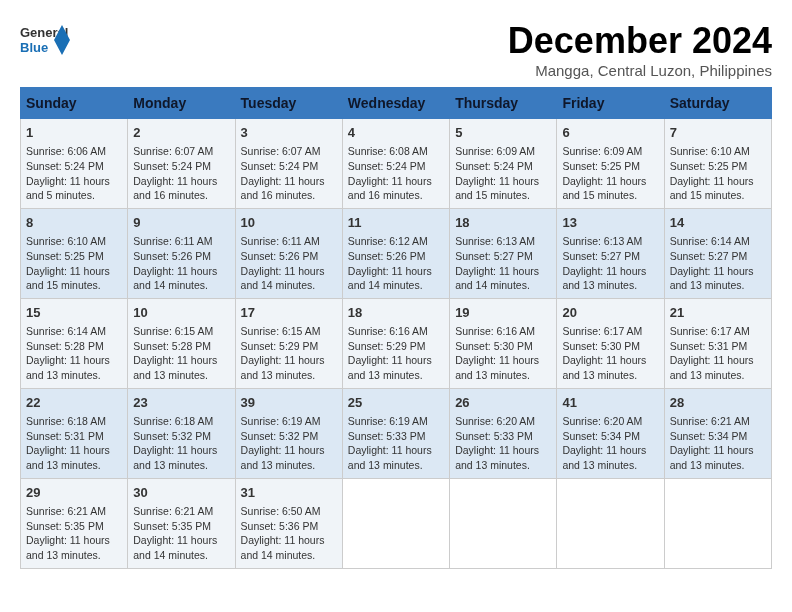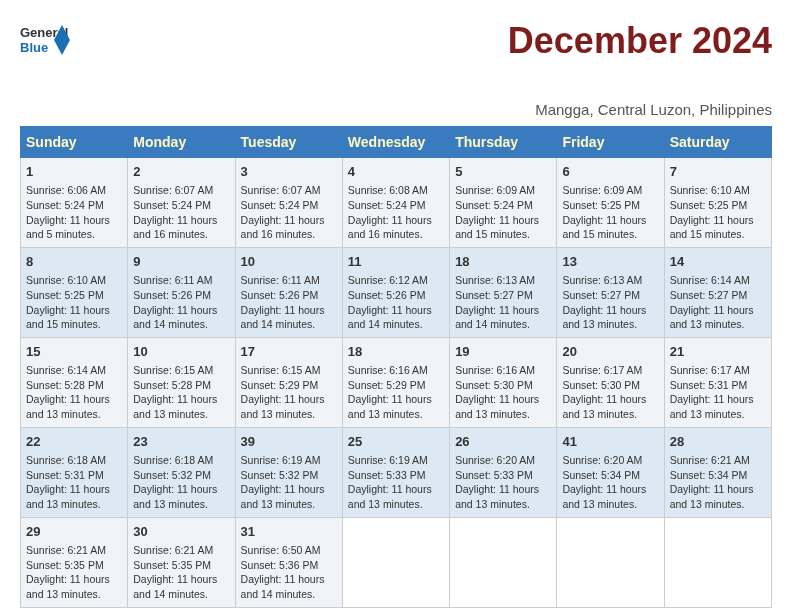--- a/index.html
+++ b/index.html
@@ -20,35 +20,34 @@
       display: flex;
       align-items: center;
       gap: 4px;
     }
     .title-block {
       text-align: right;
     }
     .month-title {
       font-size: 36px;
       font-weight: bold;
-      color: #7f1d1d;
+      color: #000000;
     }
     .location {
       font-size: 15px;
       color: #555;
-      margin-top: 39px;
     }
     table {
       width: 100%;
       border-collapse: collapse;
       table-layout: fixed;
     }
     thead tr {
       background-color: #3a7abf;
-      color: #fef9c3;
+      color: #0f172a;
     }
     thead th {
       padding: 7px 5px;
       font-size: 14px;
       font-weight: bold;
       text-align: left;
       border: 1px solid #3a7abf;
     }
     tbody tr {
       vertical-align: top;

